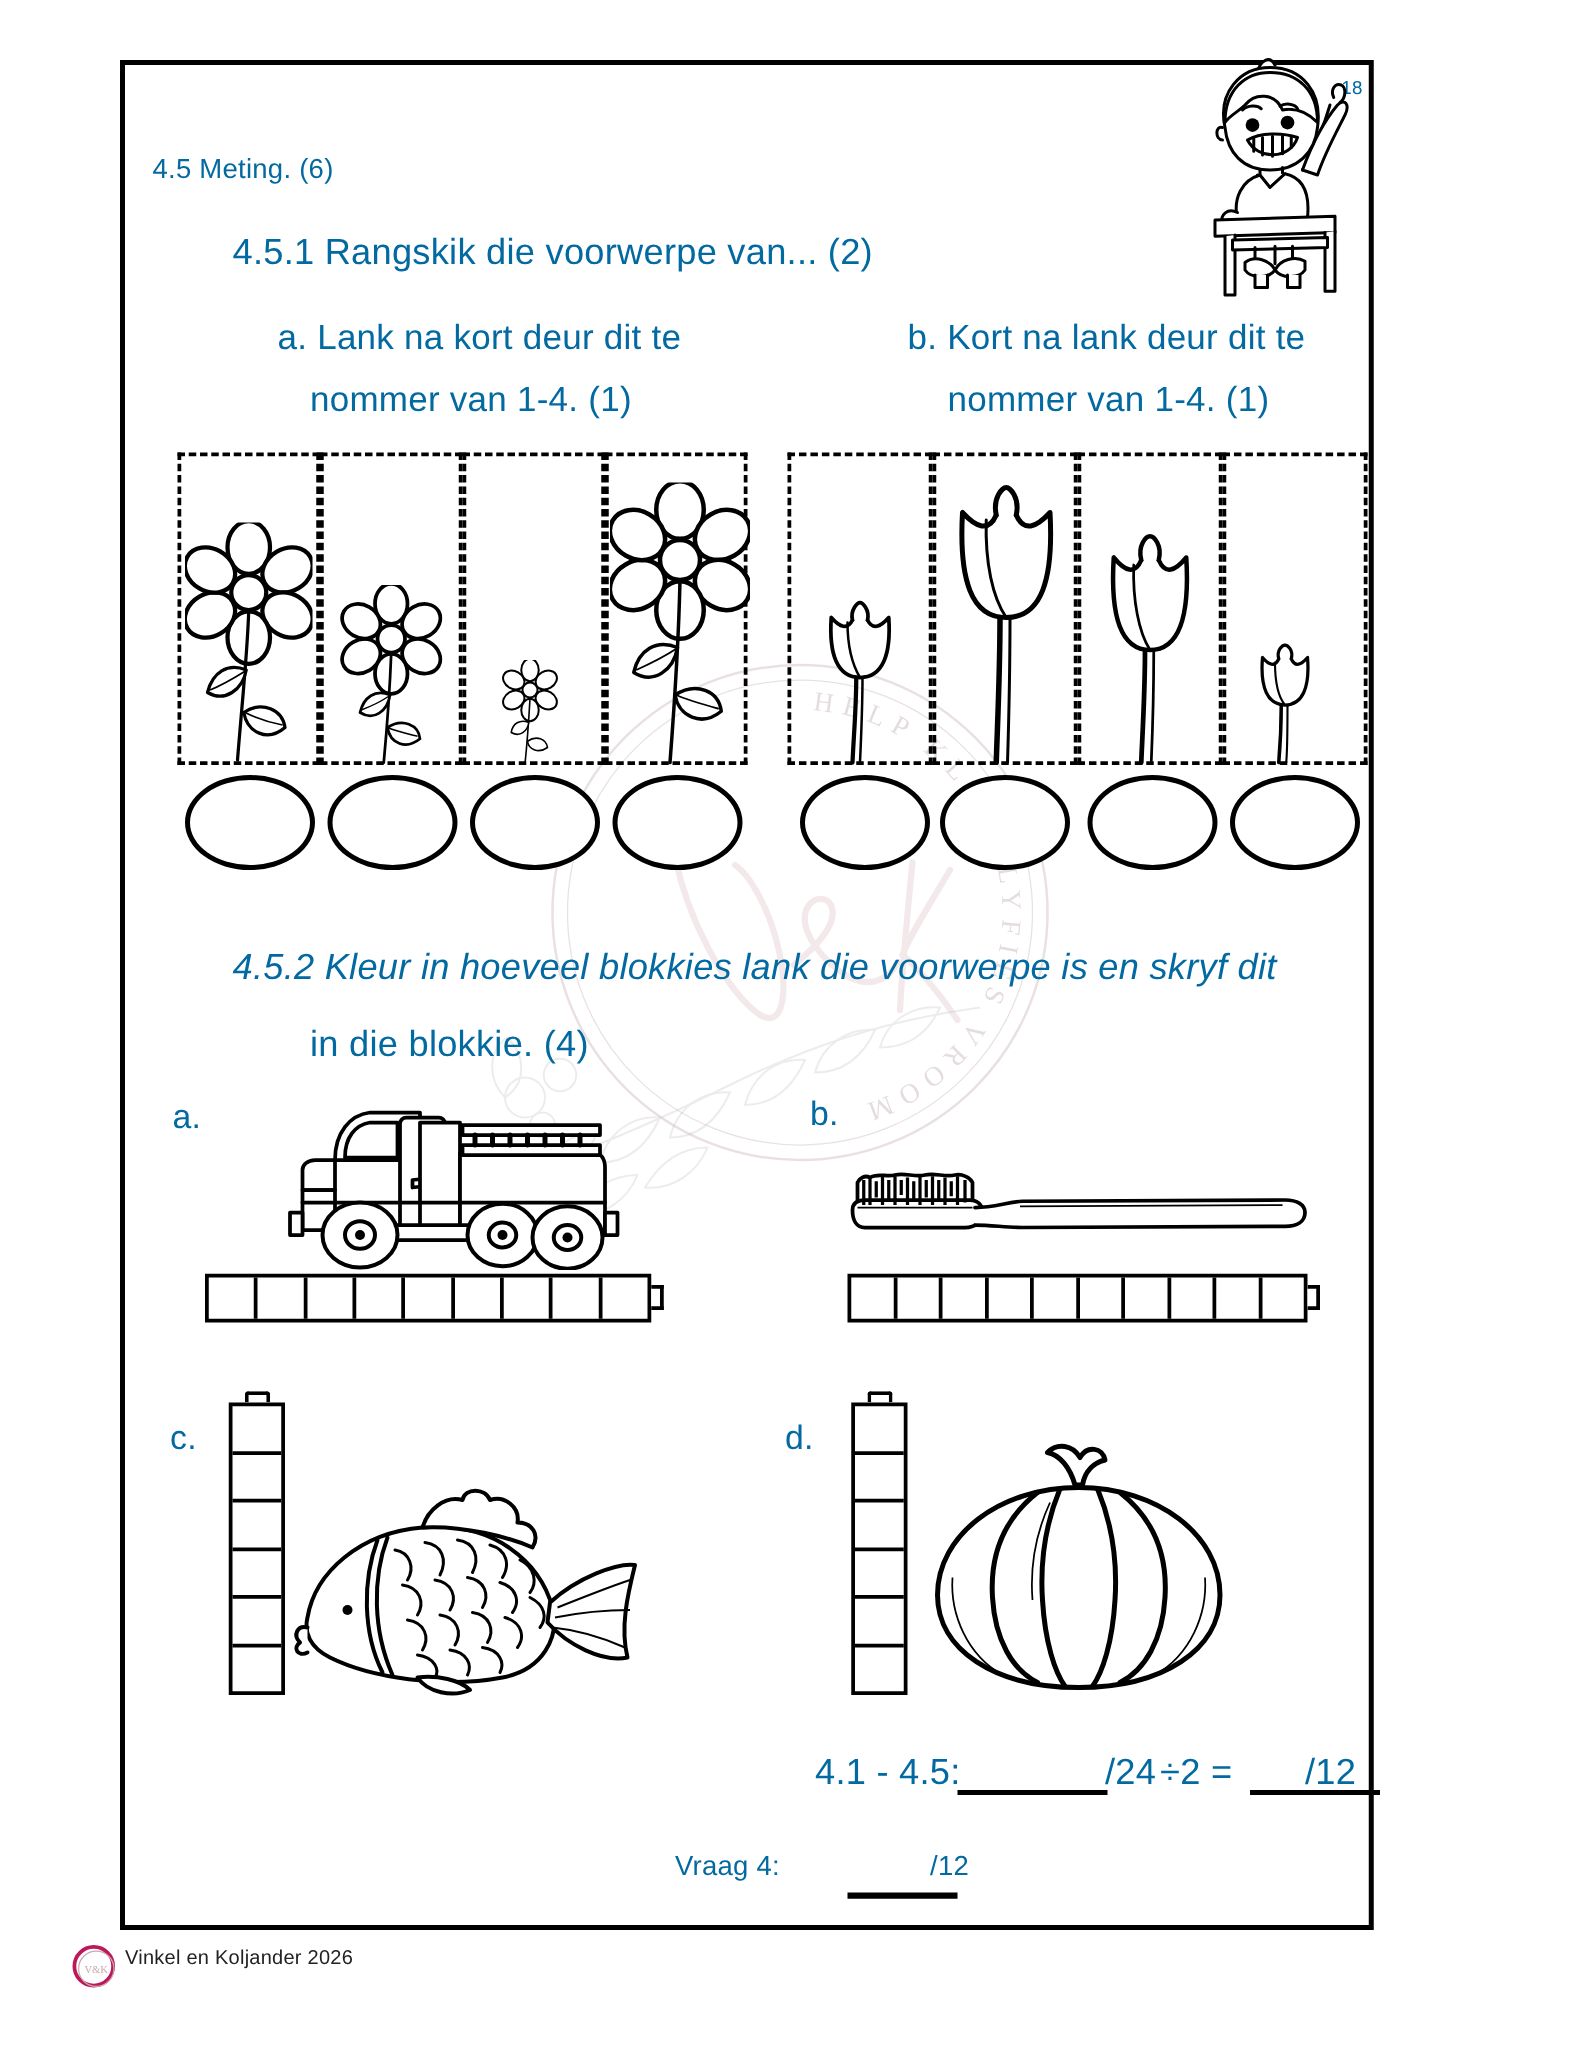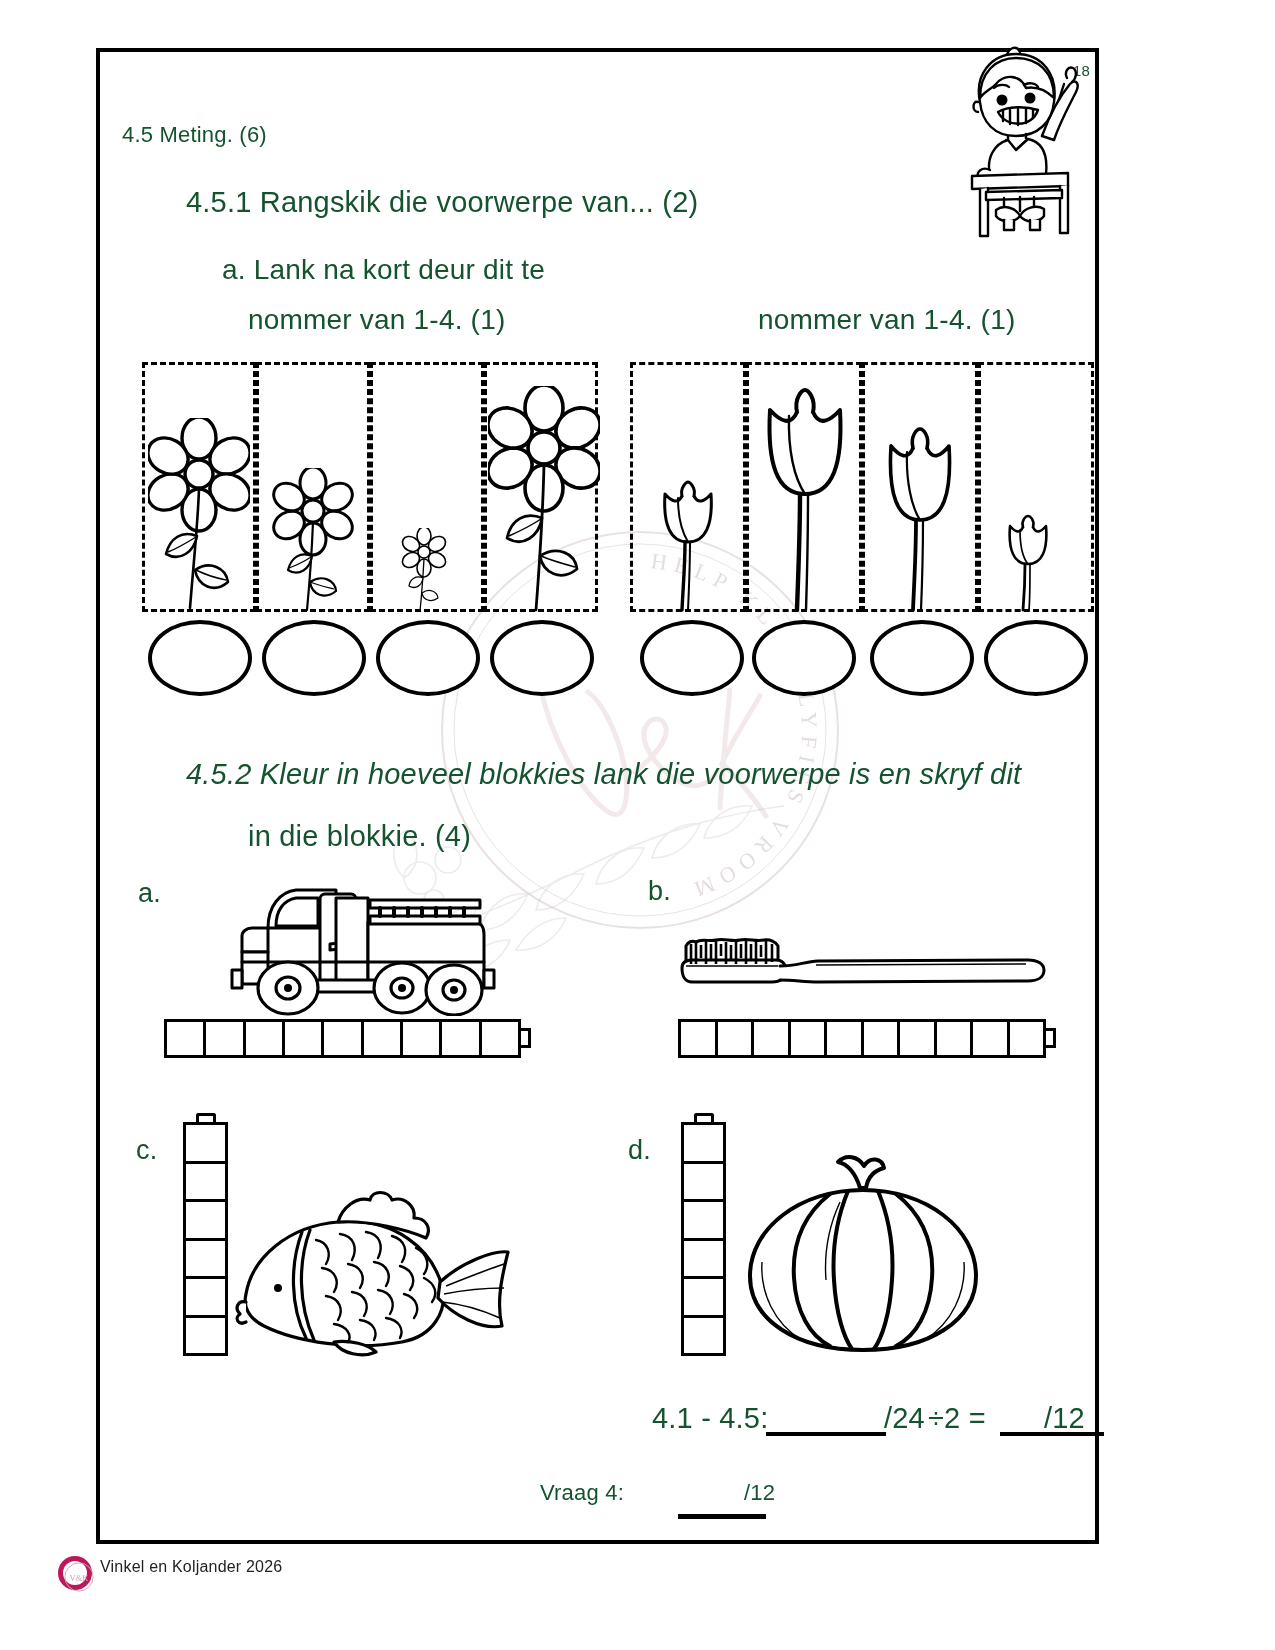--- a/index.html
+++ b/index.html
@@ -45,21 +45,21 @@
     width: 440px;
     height: 240px;
     opacity: 0.28;
     pointer-events: none;
   }
 
   
   .wtext {
     position: absolute;
     font-family: "Liberation Sans", sans-serif;
-    color: #14532d;
+    color: #0369a1;
     white-space: nowrap;
     letter-spacing: 0.2px;
   }
   .t-h1 { font-size: 22px; }
   .t-h2 { font-size: 29px; }
   .t-h3 { font-size: 28px; }
   .t-lbl { font-size: 27px; }
   .t-small { font-size: 15px; }
   .t-foot { font-size: 16px; color:#222; }
 
@@ -133,21 +133,21 @@
     background: #000;
   }
 
   
   #footer-logo {
     position: absolute;
     left: 58px;
     top: 1556px;
     width: 34px;
     height: 34px;
-    border: 5px solid #be185d;
+    border: 3px solid #be185d;
     border-radius: 50%;
     box-sizing: border-box;
   }
   svg { display:block; }
 </style>
 </head>
 <body>
 
 <div id="page">
 
@@ -245,20 +245,21 @@
     </svg>
   </div>
 
   <div class="wtext t-h1" style="left:122px; top:122px;">4.5 Meting. (6)</div>
 
   <div class="wtext t-h2" style="left:186px; top:186px;">4.5.1 Rangskik die voorwerpe van... (2)</div>
 
   <div class="wtext t-h3" style="left:222px; top:254px;">a. Lank na kort deur dit te</div>
   <div class="wtext t-h3" style="left:248px; top:304px;">nommer van 1-4. (1)</div>
 
+  <div class="wtext t-h3" style="left:726px; top:254px;">b. Kort na lank deur dit te</div>
   <div class="wtext t-h3" style="left:758px; top:304px;">nommer van 1-4. (1)</div>
 
   <div class="dashbox" style="left:142px; top:362px; width:114px; height:250px;"></div>
   <div class="dashbox" style="left:256px; top:362px; width:114px; height:250px;"></div>
   <div class="dashbox" style="left:370px; top:362px; width:114px; height:250px;"></div>
   <div class="dashbox" style="left:484px; top:362px; width:114px; height:250px;"></div>
 
   <div style="position:absolute; left:148px; top:418px; width:102px; height:192px;">
     <svg viewBox="0 0 102 192" width="102" height="192">
       <g fill="#fff" stroke="#000" stroke-width="3.4" stroke-linejoin="round">

